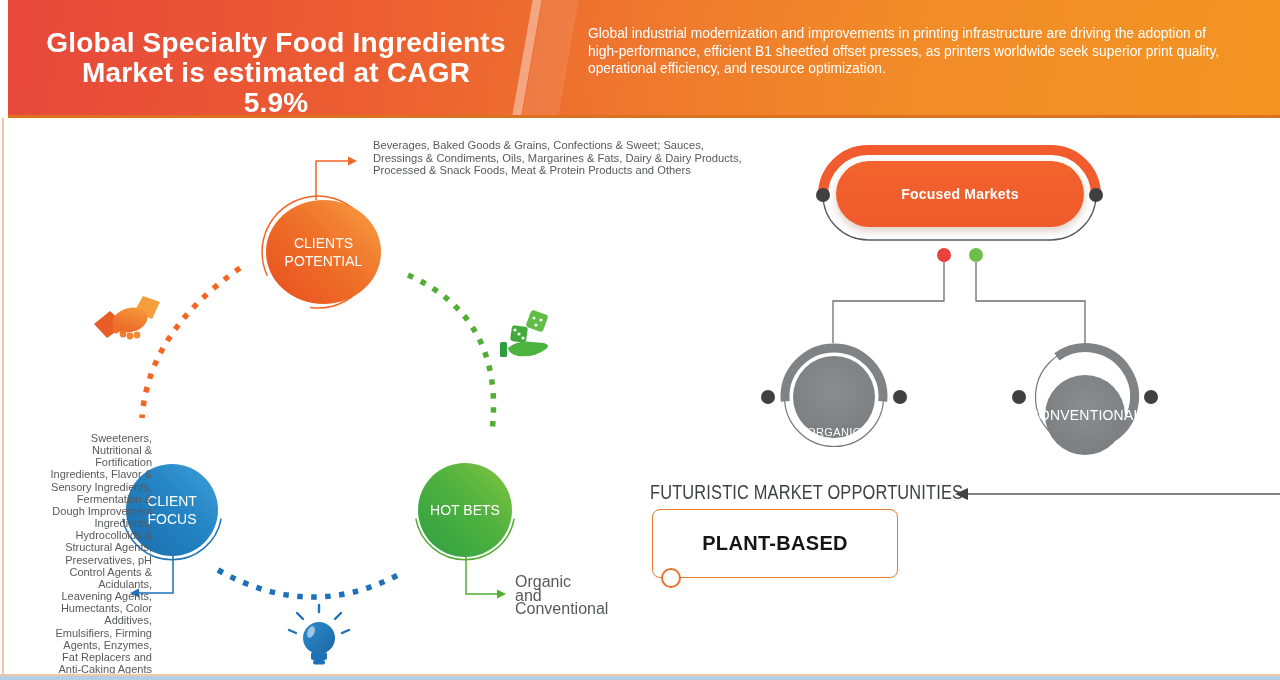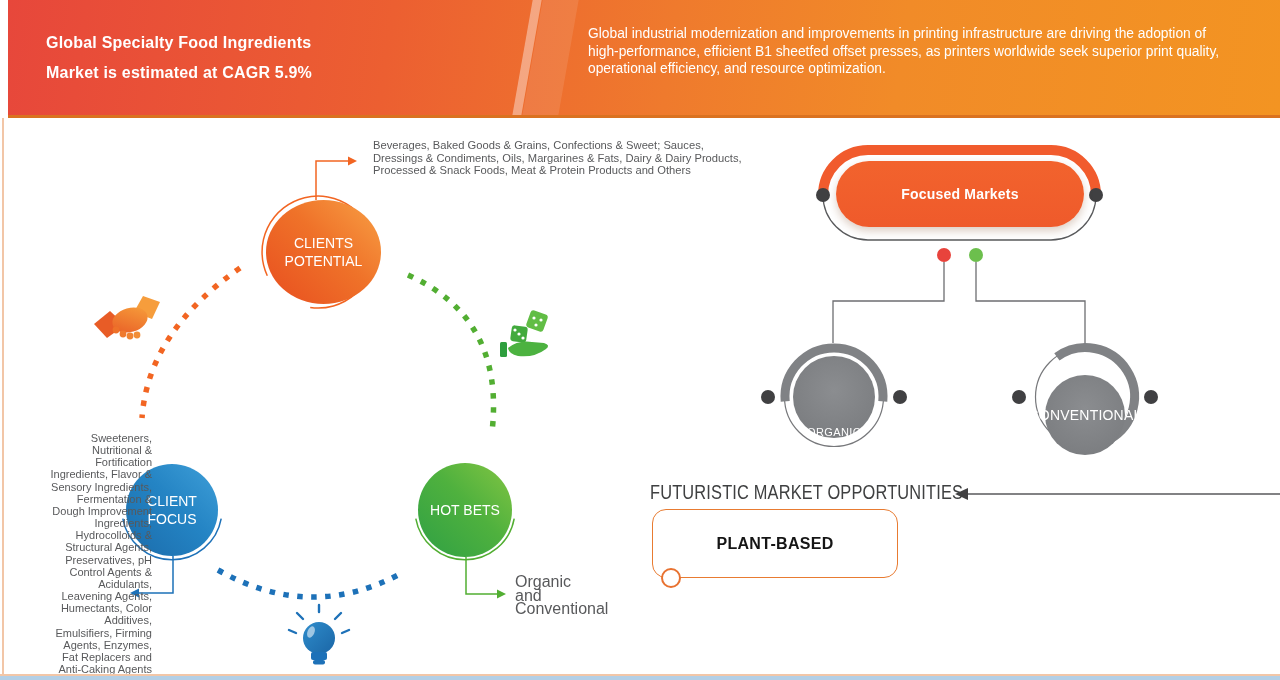--- a/index.html
+++ b/index.html
@@ -19,21 +19,21 @@
     background:linear-gradient(98deg,#e7473b 0%,#ec5f31 30%,#ef7a2d 52%,#f18b28 70%,#f39422 100%);
     border-bottom:3px solid #da7220;
     overflow:hidden;
   }
   .header-stripe1 { position:absolute; left:514px; top:-12px; width:9px; height:145px;
     background:rgba(255,255,255,.40); transform:skewX(-10deg); }
   .header-stripe2 { position:absolute; left:524px; top:-12px; width:36px; height:145px;
     background:rgba(255,255,255,.10); transform:skewX(-10deg); }
   .header-title {
     position:absolute; left:38px; top:28px; width:460px;
-    color:#fff; font-size:16px; line-height:30px; font-weight:700; letter-spacing:.2px;
+    color:#fff; font-size:28px; line-height:30px; font-weight:700; letter-spacing:.2px;text-align:center;
   }
   .header-desc {
     position:absolute; left:580px; top:25px; width:648px;
     color:#fff; font-size:13.8px; line-height:17.6px; font-weight:400;
   }
 
   
   .frame-left { position:absolute; left:2px; top:118px; width:2px; bottom:5px; background:#f2c6a7; }
   .frame-bottom { position:absolute; left:0; right:0; bottom:4px; height:2px; background:#f2c6a7; }
   .frame-bar { position:absolute; left:0; right:0; bottom:0; height:4px; background:#b3cfe6; }
@@ -91,23 +91,23 @@
   }
 
   
   .fmo-heading {
     position:absolute; left:650px; top:481px;
     font-size:19.5px; color:#3f4041; font-weight:500; letter-spacing:.2px;
     transform:scaleX(.84); transform-origin:left center; white-space:nowrap;
   }
   .plant-box {
     position:absolute; left:652px; top:509px; width:246px; height:69px;
-    border:1.6px solid #e87b31; border-radius:14px; background:#fff;
+    border:1.6px solid #e87b31; border-radius:8px; background:#fff;
     display:flex; align-items:center; justify-content:center;
-    font-size:16px; font-weight:700; letter-spacing:.3px; color:#151515;
+    font-size:20px; font-weight:700; letter-spacing:.3px; color:#151515;
   }
   .plant-dot {
     position:absolute; left:661px; top:568px; width:20px; height:20px;
     border:2.6px solid #e87231; border-radius:50%; background:#fff;
   }
 </style>
 </head>
 <body>
 
 <div class="page">

